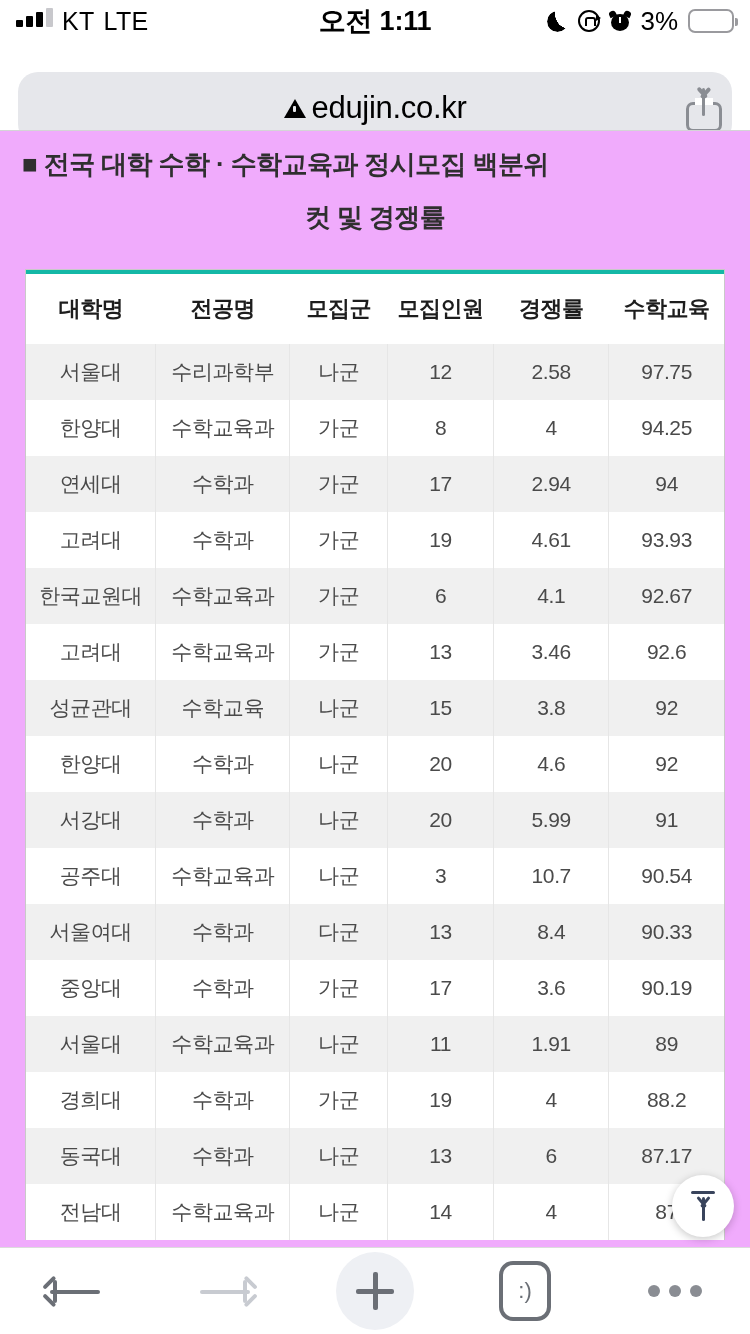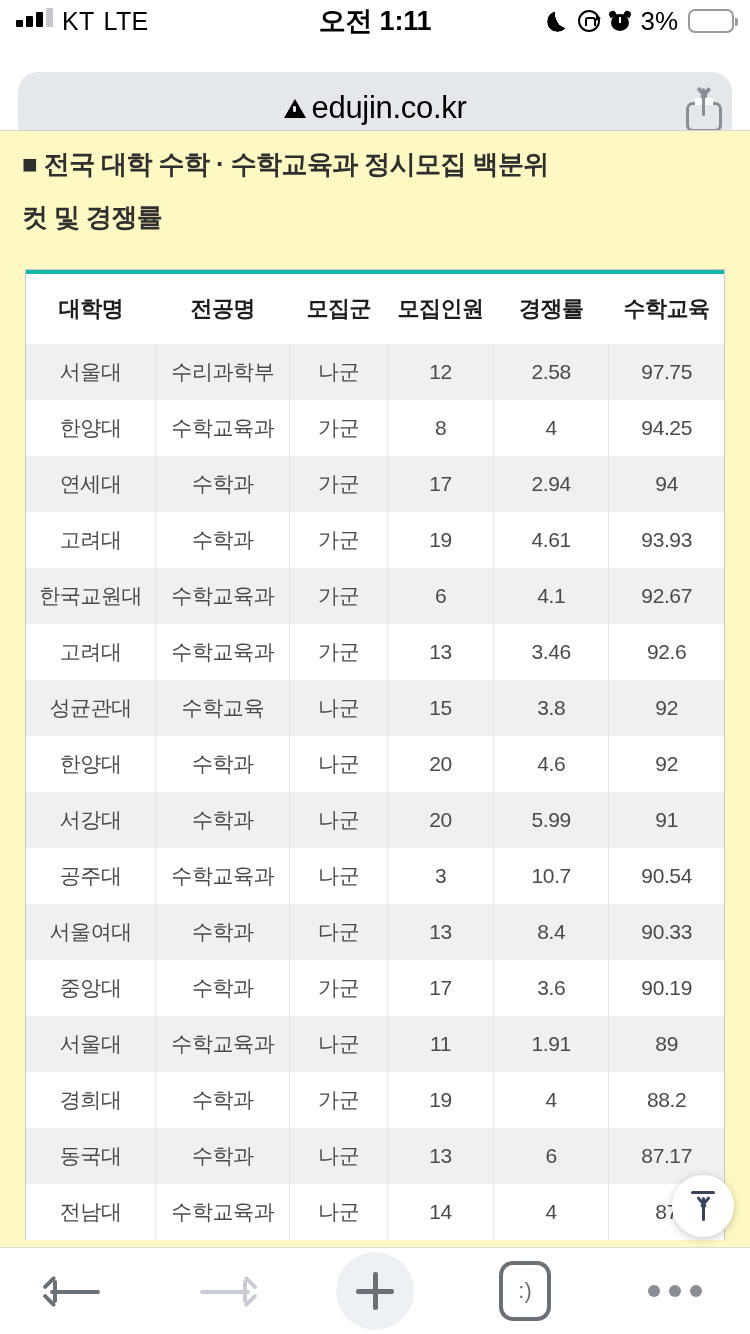--- a/index.html
+++ b/index.html
@@ -68,23 +68,23 @@
   .share-btn { position:absolute; right:24px; top:14px; width:44px; height:46px; }
   .share-box { position:absolute; left:4px; bottom:0; width:36px; height:30px; border:3.5px solid #8a8d93; border-radius:7px; }
   .share-gap { position:absolute; left:13px; bottom:27px; width:18px; height:7px; background:#fff; }
   .share-arrow { position:absolute; left:19.5px; top:2px; width:3.5px; height:28px; background:#8a8d93; border-radius:2px; }
   .share-arrow::before, .share-arrow::after{ content:""; position:absolute; top:0px; width:3.5px; height:13px; background:#8a8d93; border-radius:2px; }
   .share-arrow::before{ left:-6px; transform:rotate(-42deg); transform-origin:top center; }
   .share-arrow::after{ left:6px; transform:rotate(42deg); transform-origin:top center; }
   .chrome-sep { position:absolute; top:130px; left:0; width:750px; height:1px; background:#d4d4d6; }
 
   
-  .content { position:absolute; top:131px; left:0; width:750px; height:1116px; background:#fef9c3; overflow:hidden; }
+  .content { position:absolute; top:131px; left:0; width:750px; height:1116px; background:#f0abfc; overflow:hidden; }
   .page-title { font-size:26px; font-weight:bold; color:#2f2f2f; padding:16px 22px 0 22px; letter-spacing:-0.6px; }
-  .page-sub { font-size:26px; font-weight:bold; color:#2f2f2f; padding:18px 22px 0 22px; letter-spacing:-0.6px; }
+  .page-sub { font-size:26px; font-weight:bold; color:#2f2f2f; padding:18px 22px 0 22px; letter-spacing:-0.6px;text-align:center; }
 
   .tablebox { margin:34px 25px 0 25px; border:1px solid #c9c9c9; border-bottom:none; }
   table.cuts { width:100%; border-collapse:collapse; table-layout:fixed; }
   table.cuts col.c0 { width:18.6%; }
   table.cuts col.c1 { width:19.2%; }
   table.cuts col.c2 { width:14.0%; }
   table.cuts col.c3 { width:15.2%; }
   table.cuts col.c4 { width:16.5%; }
   table.cuts col.c5 { width:16.5%; }
   table.cuts thead th {

